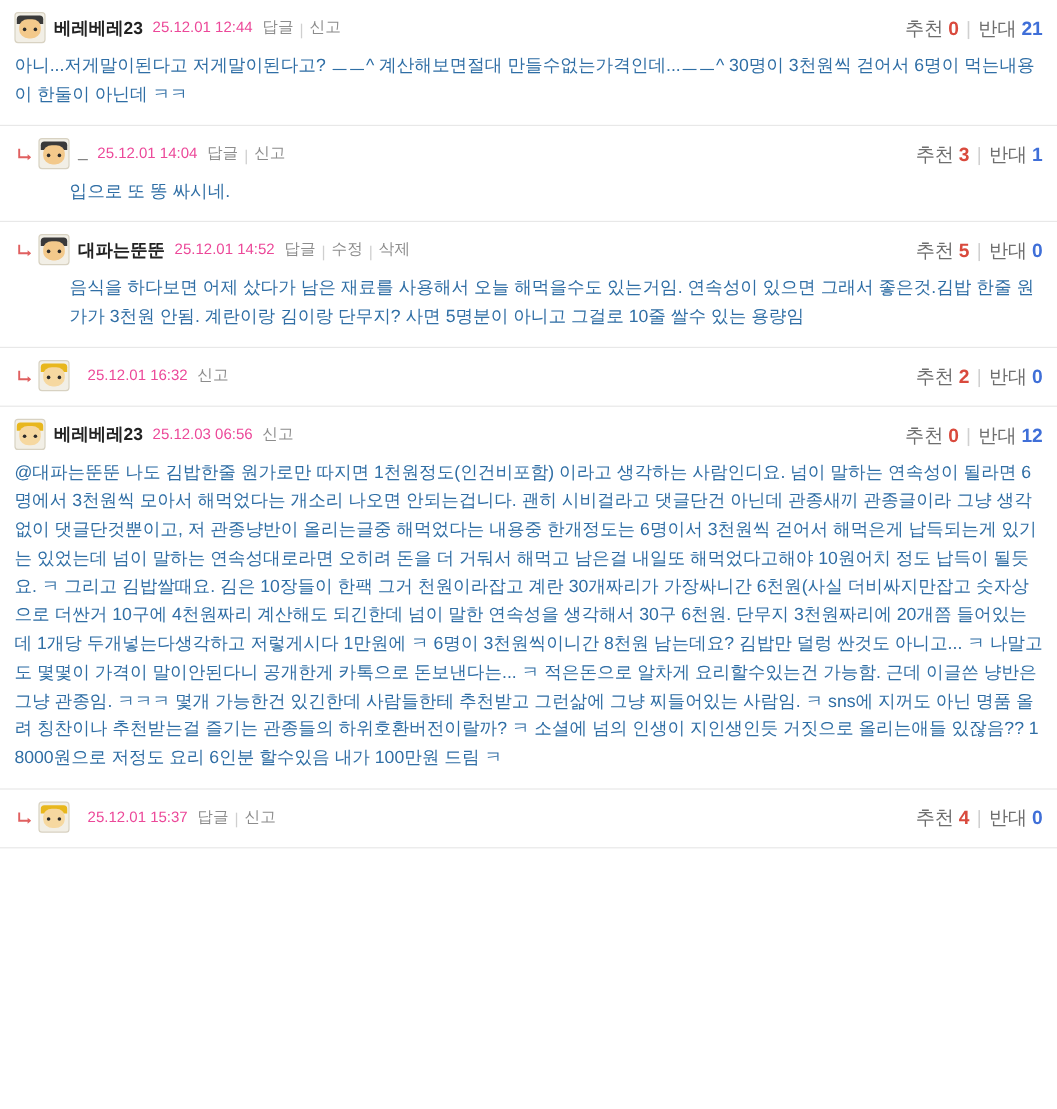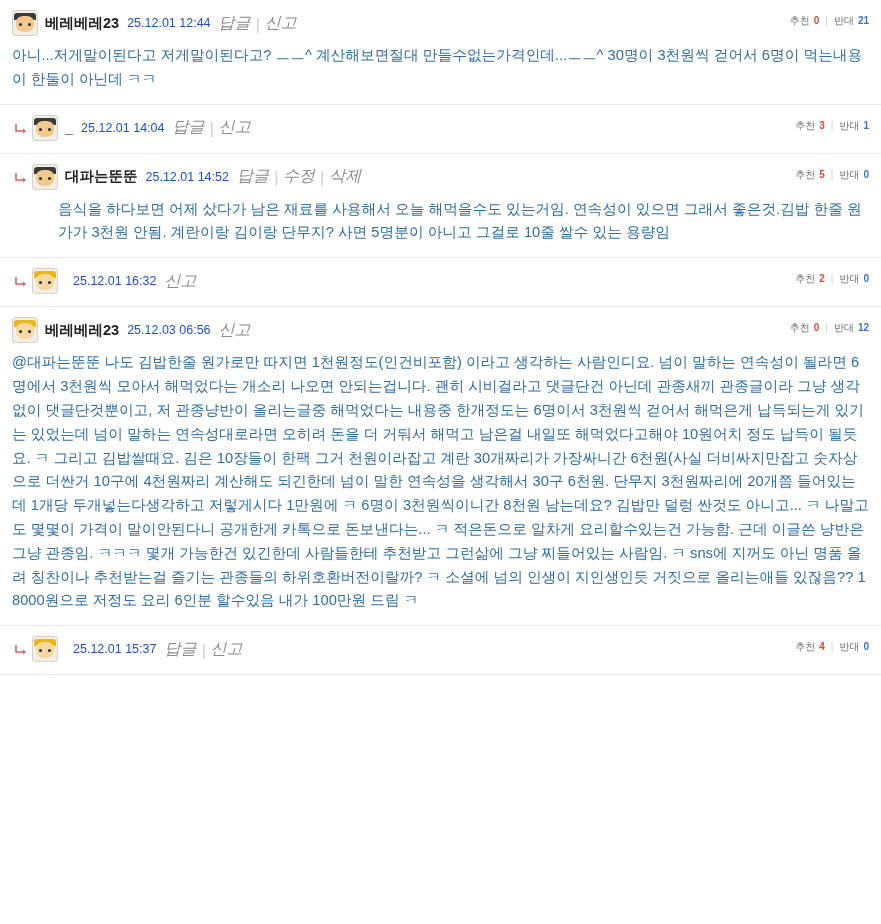--- a/index.html
+++ b/index.html
@@ -77,45 +77,44 @@
   .avatar .eyes:after { right: 0; }
   .nickname {
     font-size: 14.5px;
     font-weight: bold;
     color: #222222;
     margin-right: 8px;
     white-space: nowrap;
   }
   .timestamp {
     font-size: 12.5px;
-    color: #1d4ed8;
+    color: #ec4899;
     margin-right: 8px;
     white-space: nowrap;
   }
   .actions {
     display: flex;
     align-items: flex-end;
-    font-size: 16px;
+    font-size: 13px;
     color: #8c8c8c;
-    font-style: italic;
   }
   .actions a {
     color: #8c8c8c;
     text-decoration: none;
     cursor: pointer;
   }
   .sep {
     color: #cfcfcf;
     margin: 0 5px;
   }
   .votes {
     position: absolute;
     right: 0;
     top: 4px;
-    font-size: 10px;
+    font-size: 16px;
     color: #777777;
     white-space: nowrap;
   }
   .votes .up-label { color: #6e6e6e; }
   .votes .up-count { color: #d94a3d; font-weight: bold; margin-left: 4px; }
   .votes .down-label { color: #6e6e6e; }
   .votes .down-count { color: #3f6fd8; font-weight: bold; margin-left: 4px; }
   .votes .vsep { color: #d0d0d0; margin: 0 6px; }
   .cbody {
     margin-top: 8px;
@@ -172,20 +171,21 @@
       <span class="timestamp">25.12.01 14:04</span>
       <span class="actions">
         <a>답글</a>
         <span class="sep">|</span>
         <a>신고</a>
       </span>
       <span class="votes">
         <span class="up-label">추천</span><span class="up-count">3</span><span class="vsep">|</span><span class="down-label">반대</span><span class="down-count">1</span>
       </span>
     </div>
+    <div class="cbody indent">입으로 또 똥 싸시네.</div>
   </div>
 
   <div class="comment reply">
     <div class="chead">
       <span class="reply-arrow">
         <svg width="16" height="16" viewBox="0 0 16 16">
             <path d="M4 3 L4 10 L13 10" fill="none" stroke="#e06060" stroke-width="1.6"></path>
             <path d="M11 7.5 L14 10 L11 12.5 Z" fill="#e06060"></path>
           </svg>
       </span>

